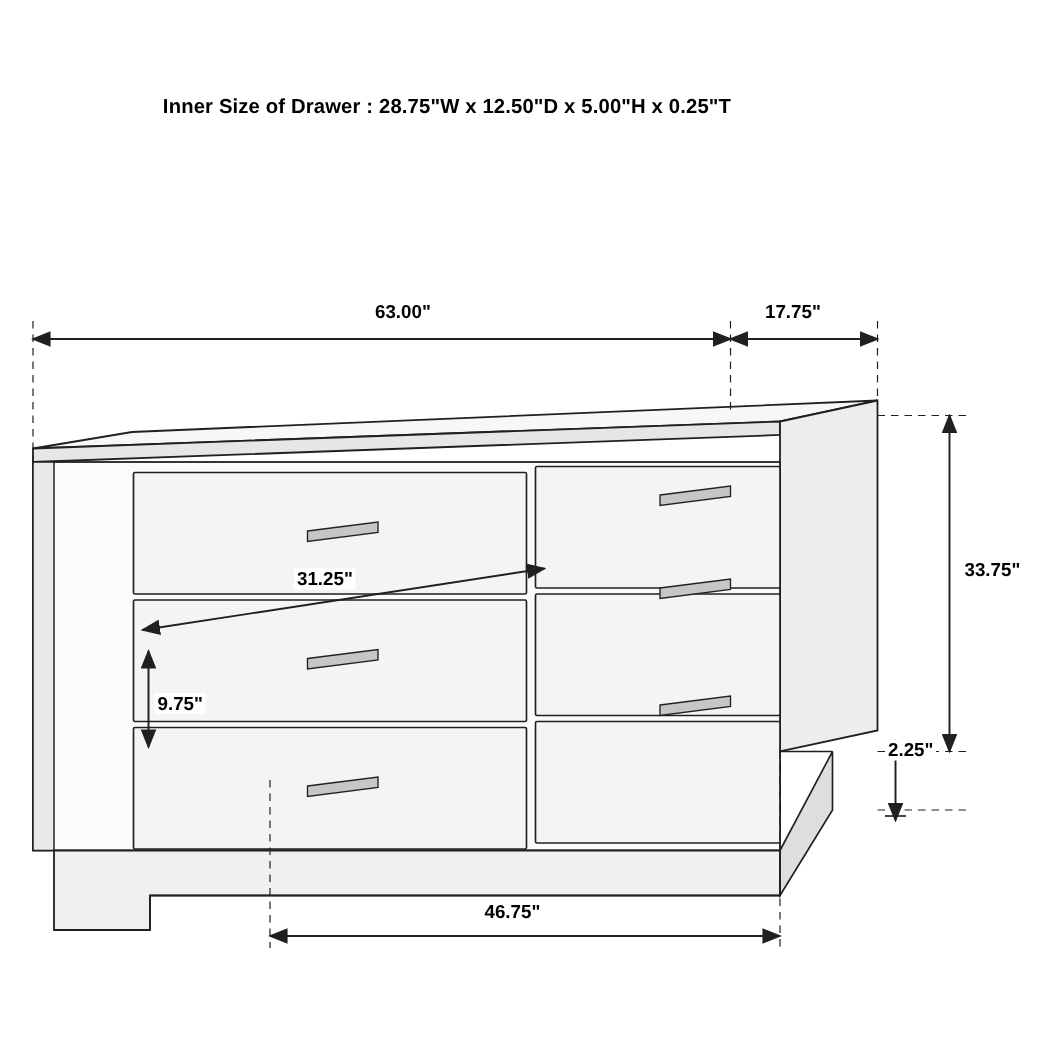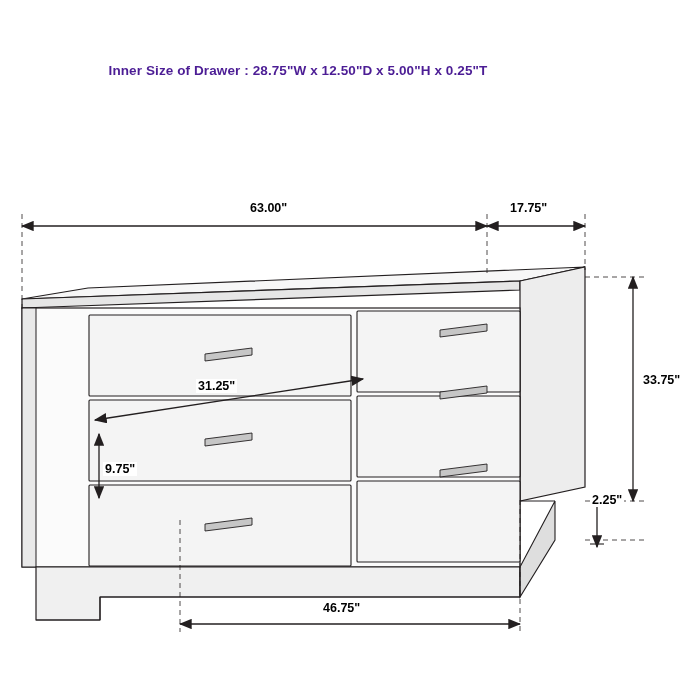--- a/index.html
+++ b/index.html
@@ -21,21 +21,21 @@
   }
   #title {
     position: absolute;
     top: 63px;
     left: 0;
     width: 596px;
     text-align: center;
     font-size: 13.5px;
     font-weight: bold;
     letter-spacing: 0.1px;
-    color: #4c1d95;
+    color: #000000;
   }
   #drawing {
     position: absolute;
     inset: 0;
   }
   .dimtext {
     position: absolute;
     font-size: 12.5px;
     font-weight: bold;
     color: #000;

